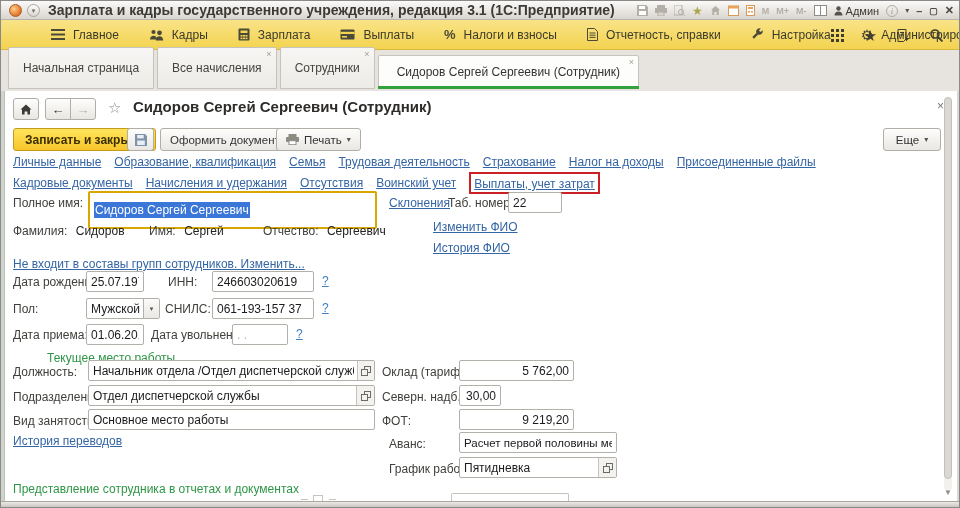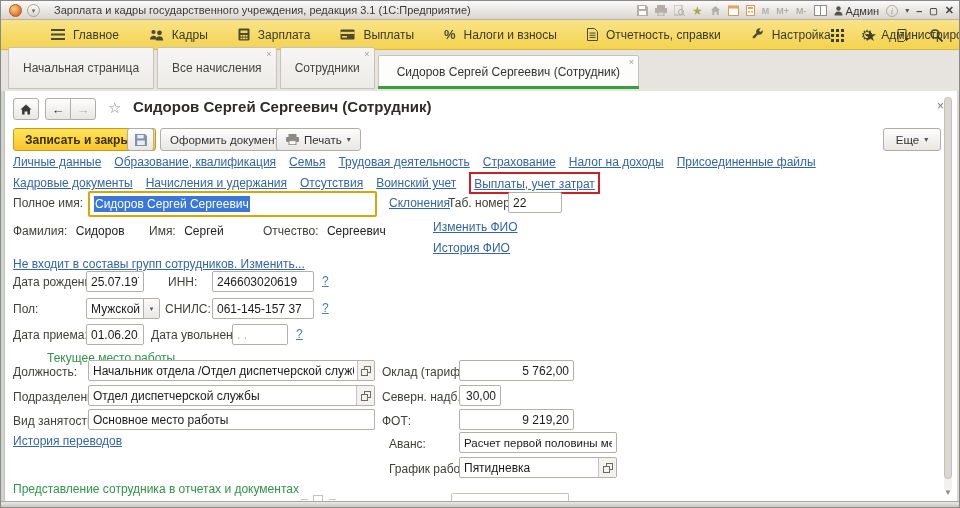--- a/index.html
+++ b/index.html
@@ -12,21 +12,21 @@
   
   .titlebar { position:absolute; left:0; top:0; right:0; height:19px;
               background:linear-gradient(#fbfaf9,#d9d5cf);
               border-bottom:1px solid #b7b3ad; display:flex; align-items:center; }
   .tb-appicon { width:13px; height:13px; border-radius:7px; margin-left:8px;
                 background:radial-gradient(circle at 35% 35%, #ffcf8a, #e0722a 70%);
                 border:1px solid #b05b1e; }
   .tb-drop { width:13px; height:13px; border-radius:7px; margin-left:5px;
              background:linear-gradient(#fefefe,#d8d4ce); border:1px solid #a9a49d;
              color:#6d6a64; font-size:7px; line-height:11px; text-align:center; }
-  .tb-title { margin-left:14px; font-size:11px; color:#3c3a37; white-space:nowrap; }
+  .tb-title { margin-left:8px; font-size:14px; color:#3c3a37; white-space:nowrap;font-weight:bold; }
   .tb-right { position:absolute; right:5px; top:0; height:19px; display:flex; align-items:center; gap:7px; }
   .tb-ico { font-size:10px; color:#b3aea6; line-height:14px; }
   .tb-ico svg { display:block; }
   .tb-m { font-size:9px; font-weight:bold; color:#b3aea6; }
   .tb-user { display:flex; align-items:center; gap:3px; font-size:11px; color:#3c3a37; }
   .tb-win { font-size:11px; color:#4a4843; font-weight:bold; }
   .tb-info { width:12px; height:12px; border-radius:6px; border:1px solid #b0aba3;
              color:#9d978e; font-size:9px; line-height:10px; text-align:center;
              font-family:"Liberation Serif",serif; font-style:italic; }
 
@@ -367,21 +367,21 @@
       <span class="lnk">Личные данные</span>
       <span class="lnk">Образование, квалификация</span>
       <span class="lnk">Семья</span>
       <span class="lnk">Трудовая деятельность</span>
       <span class="lnk">Страхование</span>
       <span class="lnk">Налог на доходы</span>
       <span class="lnk">Присоединенные файлы</span>
     </div>
 
     <span class="lbl abs" style="left:12px; top:105px;">Полное имя:</span>
-    <div class="field focus abs" style="left:87px; top:100px; width:289px; height:26px;">
+    <div class="field focus abs" style="left:87px; top:100px; width:289px; height:38px;">
       <span class="sel">Сидоров Сергей Сергеевич</span>
     </div>
     <span class="lnk abs" style="left:388px; top:105px;">Склонения</span>
     <span class="lbl abs" style="left:447px; top:105px;">Таб. номер:</span>
     <div class="field abs" style="left:507px; top:101px; width:54px;">
         <span class="fx">22</span>
       </div>
 
     <span class="abs" style="left:12px; top:130px;">
       <span class="lbl">Фамилия:</span>
@@ -410,21 +410,21 @@
       </div>
     <span class="help abs" style="left:321px; top:183px;">?</span>
 
     <span class="lbl abs" style="left:12px; top:211px;">Пол:</span>
     <div class="field abs" style="left:85px; top:207px; width:74px;">
       <span class="fx">Мужской</span>
       <span class="combo-btn">▾</span>
     </div>
     <span class="lbl abs" style="left:164px; top:211px;">СНИЛС:</span>
     <div class="field abs" style="left:211px; top:207px; width:102px;">
-        <span class="fx">061-145-157 37</span>
+        <span class="fx">061-193-157 37</span>
       </div>
     <span class="help abs" style="left:321px; top:210px;">?</span>
 
     <span class="lbl abs" style="left:12px; top:237px;">Дата приема:</span>
     <div class="field abs" style="left:85px; top:233px; width:58px;">
         <span class="fx">01.06.2016</span>
       </div>
     <span class="lbl abs" style="left:150px; top:237px;">Дата увольнения:</span>
     <div class="field abs" style="left:231px; top:233px; width:56px;">
         <span class="fx ph">. .</span>

